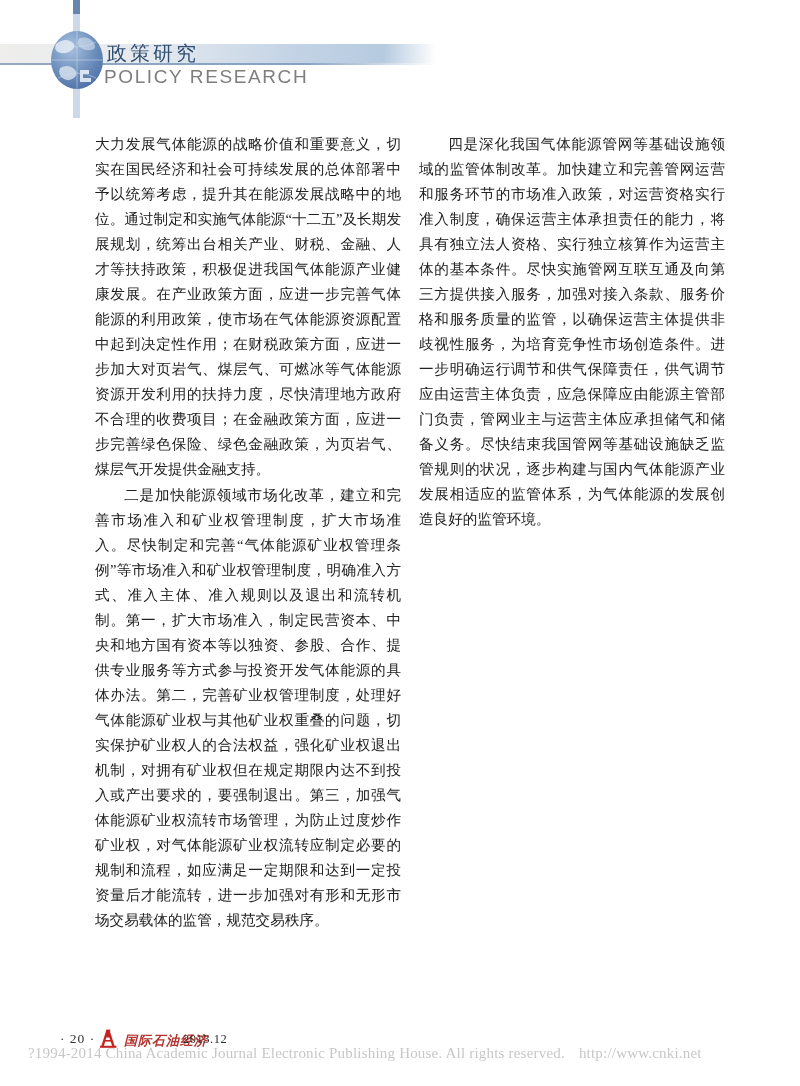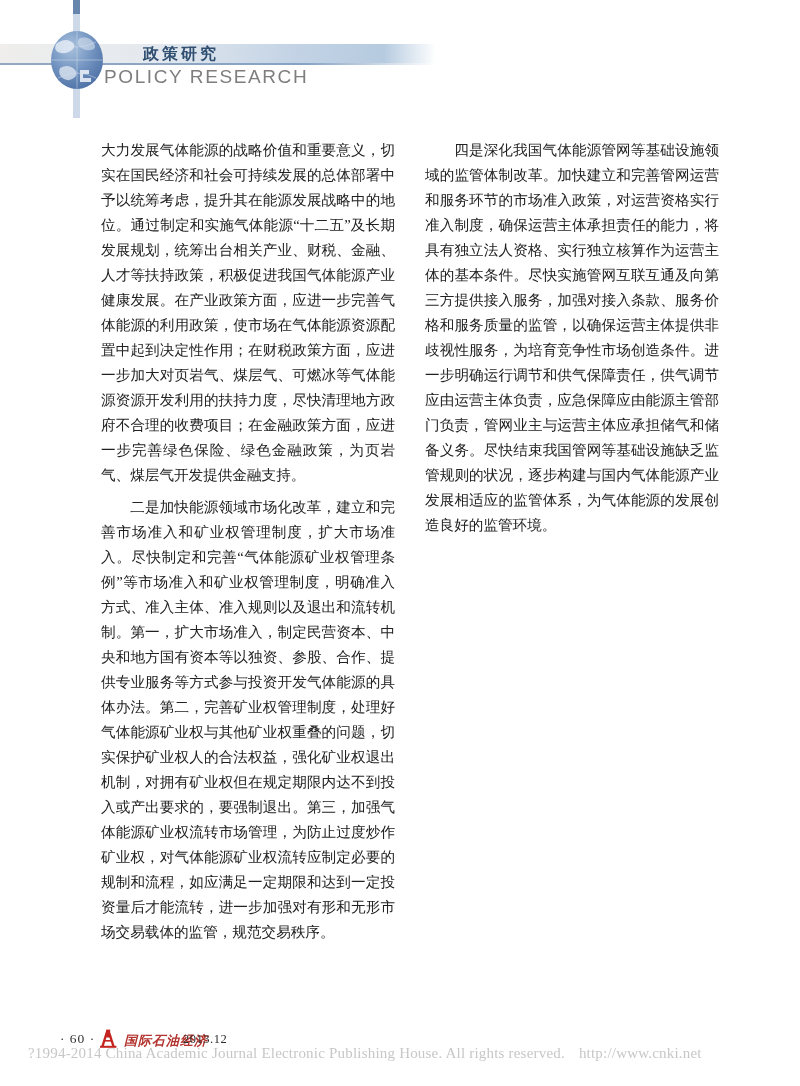--- a/index.html
+++ b/index.html
@@ -13,37 +13,37 @@
   .v-line-cap{position:absolute;left:73px;top:0;width:7px;height:14px;background:#6786ae;}
   .header-bar{
     position:absolute;left:0;top:44px;width:436px;height:19px;
     background:linear-gradient(to right,#efeeec 0%,#e4e9ef 35%,#c3d3e5 68%,#b6cbe0 88%,rgba(182,203,224,0) 100%);
   }
   .header-bar-edge{
     position:absolute;left:0;top:63px;width:436px;height:2px;
     background:linear-gradient(to right,rgba(127,153,184,.85) 0%,#86a3c3 70%,rgba(134,163,195,0) 100%);
   }
   .zh-title{
-    position:absolute;left:107px;top:45px;font-size:16px;font-weight:700;
-    color:#2f4e70;letter-spacing:3px;line-height:17px;margin-left:36px;
+    position:absolute;left:107px;top:45px;font-size:20px;font-weight:400;
+    color:#2f4e70;letter-spacing:3px;line-height:17px;
   }
   .en-title{
     position:absolute;left:104px;top:66px;font-family:"Liberation Sans","DejaVu Sans",sans-serif;
     font-size:19px;color:#7e7e7e;letter-spacing:1.6px;line-height:21px;
   }
   .globe{position:absolute;left:50px;top:30px;width:54px;height:60px;}
   
   .col{
     position:absolute;top:131px;width:308px;
     font-size:14.6px;line-height:25px;color:#212121;
     text-align:justify;text-justify:inter-ideograph;
   }
   .col-left{left:94px;}
   .col-right{left:418px;}
-  .col p{margin:7px;padding:0;}
+  .col p{margin:1px;padding:0;}
   .col p.indent{text-indent:2em;}
   
   .page-num{position:absolute;left:60px;top:1031px;font-size:13.5px;color:#333;letter-spacing:1px;}
   .journal-logo{position:absolute;left:98px;top:1029px;width:22px;height:19px;}
   .journal-name{
     position:absolute;left:124px;top:1032px;font-size:13px;font-style:italic;font-weight:bold;
     color:#b3342e;letter-spacing:1px;
   }
   .issue-date{position:absolute;left:183px;top:1032px;font-size:12.5px;font-weight:normal;color:#2e2e2e;letter-spacing:.5px;}
   .copyright{
@@ -83,21 +83,21 @@
 
   <div class="col col-left">
     <p>大力发展气体能源的战略价值和重要意义，切实在国民经济和社会可持续发展的总体部署中予以统筹考虑，提升其在能源发展战略中的地位。通过制定和实施气体能源“十二五”及长期发展规划，统筹出台相关产业、财税、金融、人才等扶持政策，积极促进我国气体能源产业健康发展。在产业政策方面，应进一步完善气体能源的利用政策，使市场在气体能源资源配置中起到决定性作用；在财税政策方面，应进一步加大对页岩气、煤层气、可燃冰等气体能源资源开发利用的扶持力度，尽快清理地方政府不合理的收费项目；在金融政策方面，应进一步完善绿色保险、绿色金融政策，为页岩气、煤层气开发提供金融支持。</p>
     <p class="indent">二是加快能源领域市场化改革，建立和完善市场准入和矿业权管理制度，扩大市场准入。尽快制定和完善“气体能源矿业权管理条例”等市场准入和矿业权管理制度，明确准入方式、准入主体、准入规则以及退出和流转机制。第一，扩大市场准入，制定民营资本、中央和地方国有资本等以独资、参股、合作、提供专业服务等方式参与投资开发气体能源的具体办法。第二，完善矿业权管理制度，处理好气体能源矿业权与其他矿业权重叠的问题，切实保护矿业权人的合法权益，强化矿业权退出机制，对拥有矿业权但在规定期限内达不到投入或产出要求的，要强制退出。第三，加强气体能源矿业权流转市场管理，为防止过度炒作矿业权，对气体能源矿业权流转应制定必要的规制和流程，如应满足一定期限和达到一定投资量后才能流转，进一步加强对有形和无形市场交易载体的监管，规范交易秩序。</p>
   </div>
 
   <div class="col col-right">
     <p class="indent">四是深化我国气体能源管网等基础设施领域的监管体制改革。加快建立和完善管网运营和服务环节的市场准入政策，对运营资格实行准入制度，确保运营主体承担责任的能力，将具有独立法人资格、实行独立核算作为运营主体的基本条件。尽快实施管网互联互通及向第三方提供接入服务，加强对接入条款、服务价格和服务质量的监管，以确保运营主体提供非歧视性服务，为培育竞争性市场创造条件。进一步明确运行调节和供气保障责任，供气调节应由运营主体负责，应急保障应由能源主管部门负责，管网业主与运营主体应承担储气和储备义务。尽快结束我国管网等基础设施缺乏监管规则的状况，逐步构建与国内气体能源产业发展相适应的监管体系，为气体能源的发展创造良好的监管环境。</p>
   </div>
 
-  <div class="page-num">· 60 ·</div>
+  <div class="page-num">· 20 ·</div>
 
   <svg class="journal-logo" viewBox="0 0 22 19" aria-hidden="true">
     <g fill="#c32420">
       <path d="M3.2 17.5 L8.2 1.5 h3.4 L16.8 17.5 h-2.5 L11.4 8.6 h-3 L5.7 17.5 Z"></path>
       <rect x="6" y="11" width="8.2" height="1.6"></rect>
       <rect x="7" y="6.4" width="6.2" height="1.4"></rect>
       <rect x="8.2" y="0.6" width="4" height="2.2"></rect>
       <rect x="2" y="16.8" width="16.4" height="2"></rect>
     </g>
   </svg>

